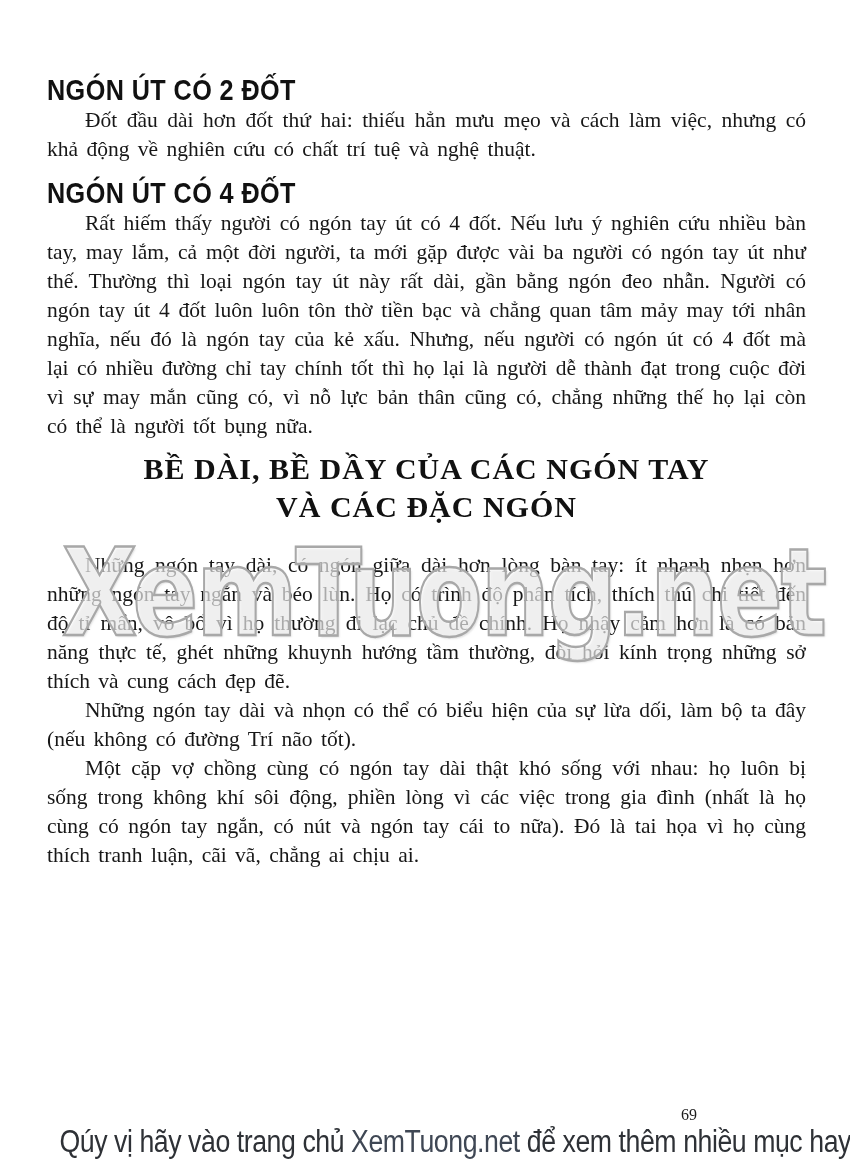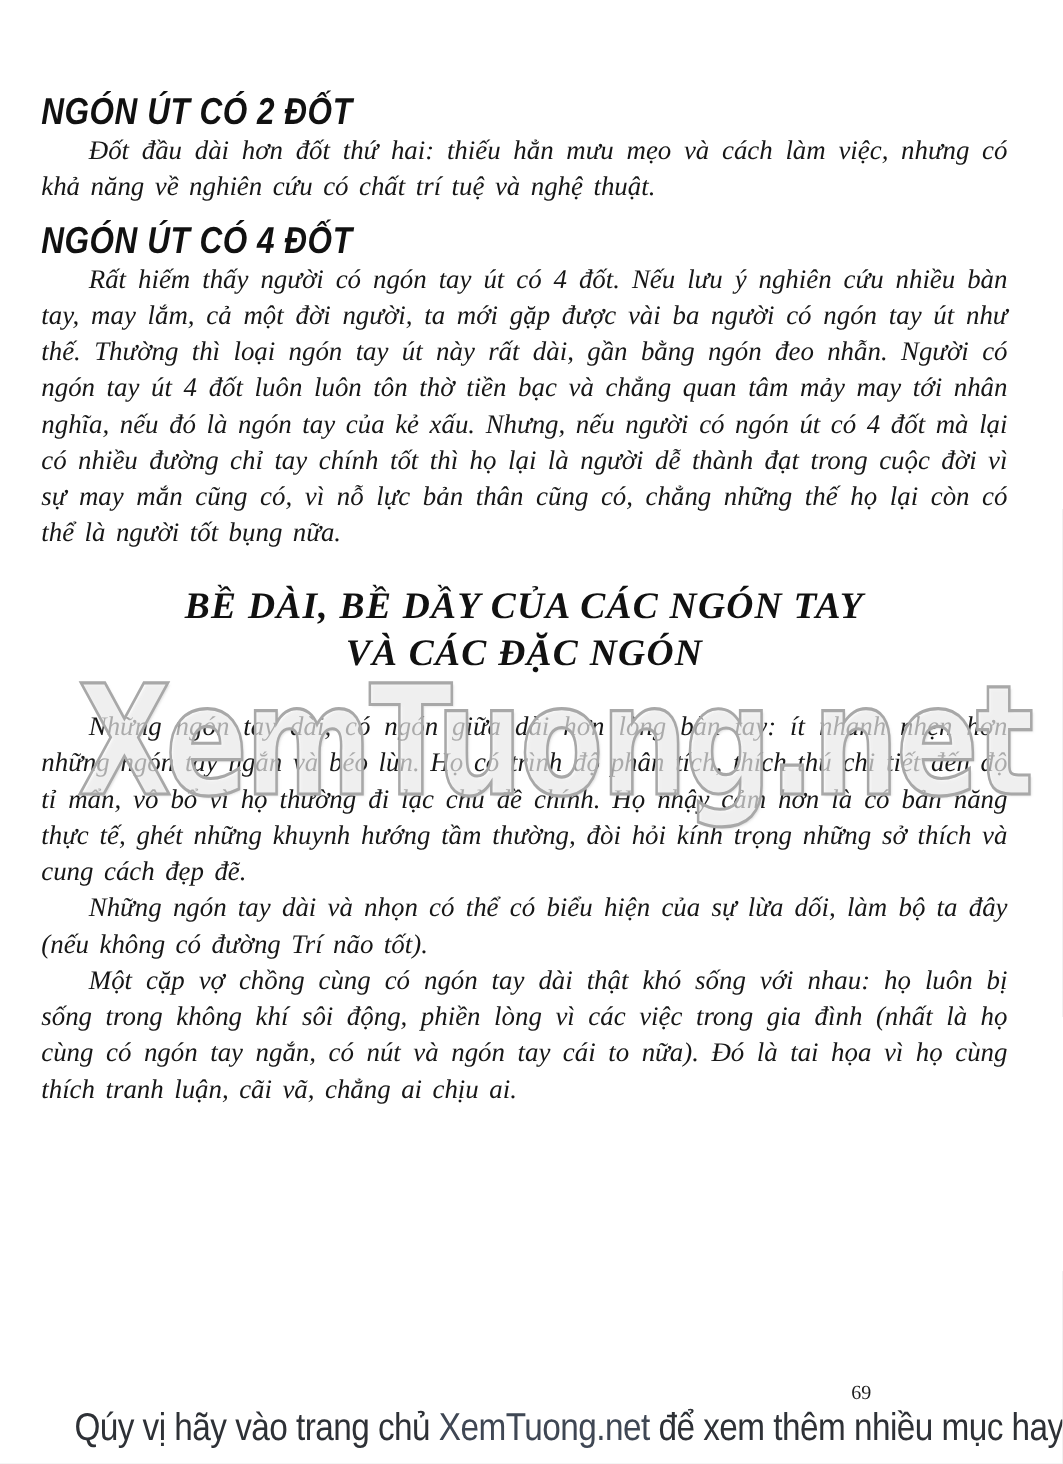--- a/index.html
+++ b/index.html
@@ -11,25 +11,24 @@
     position: relative;
     width: 850px;
     height: 1171px;
     background: #ffffff;
     overflow: hidden;
     font-family: "Liberation Serif", "DejaVu Serif", serif;
     color: #171717;
   }
   .content {
     position: absolute;
-    left: 33px;
+    left: 47px;
     right: 44px;
     top: 0;
     z-index: 1;
-    font-style: italic;
   }
   .h-sans {
     font-family: "Liberation Sans", "DejaVu Sans", sans-serif;
     font-weight: 700;
     font-size: 30px;
     line-height: 32px;
     letter-spacing: 0.5px;
     transform: scaleX(0.84);
     transform-origin: left center;
     white-space: nowrap;
@@ -43,21 +42,21 @@
     line-height: 29px;
     text-align: justify;
     text-indent: 38px;
     word-spacing: 3px;
     margin: 0;
     color: #171717;
   }
   .p-after-h { margin-top: 25px; }
   .p-gap { margin-top: 8px; }
   .chapter-title {
-    margin-top: 25px;
+    margin-top: 9px;
     text-align: center;
     font-weight: 700;
     font-size: 30px;
     line-height: 38px;
     letter-spacing: 1px;
     color: #111111;
   }
   .p4-gap { margin-top: 19px; }
   .watermark {
     position: absolute;
@@ -109,21 +108,21 @@
 <body>
 
 <div class="page">
 
   <div class="watermark">XemTuong.net</div>
 
   <div class="content">
 
     <h1 class="h-sans h1-first">NGÓN ÚT CÓ 2 ĐỐT</h1>
 
-    <p class="body p-after-h">Đốt đầu dài hơn đốt thứ hai: thiếu hẳn mưu mẹo và cách làm việc, nhưng có khả năng về nghiên cứu có chất trí tuệ và nghệ thuật.</p>
+    <p class="body p-after-h">Đốt đầu dài hơn đốt thứ hai: thiếu hẳn mưu mẹo và cách làm việc, nhưng có khả động về nghiên cứu có chất trí tuệ và nghệ thuật.</p>
 
 
     <h1 class="h-sans h1-second">NGÓN ÚT CÓ 4 ĐỐT</h1>
 
     <p class="body p-after-h">Rất hiếm thấy người có ngón tay út có 4 đốt. Nếu lưu ý nghiên cứu nhiều bàn tay, may lắm, cả một đời người, ta mới gặp được vài ba người có ngón tay út như thế. Thường thì loại ngón tay út này rất dài, gần bằng ngón đeo nhẫn. Người có ngón tay út 4 đốt luôn luôn tôn thờ tiền bạc và chẳng quan tâm mảy may tới nhân nghĩa, nếu đó là ngón tay của kẻ xấu. Nhưng, nếu người có ngón út có 4 đốt mà lại có nhiều đường chỉ tay chính tốt thì họ lại là người dễ thành đạt trong cuộc đời vì sự may mắn cũng có, vì nỗ lực bản thân cũng có, chẳng những thế họ lại còn có thể là người tốt bụng nữa.</p>
 
     <h2 class="chapter-title">
       <span>BỀ DÀI, BỀ DẦY CỦA CÁC NGÓN TAY</span><br>
       <span>VÀ CÁC ĐẶC NGÓN</span>
     </h2>

